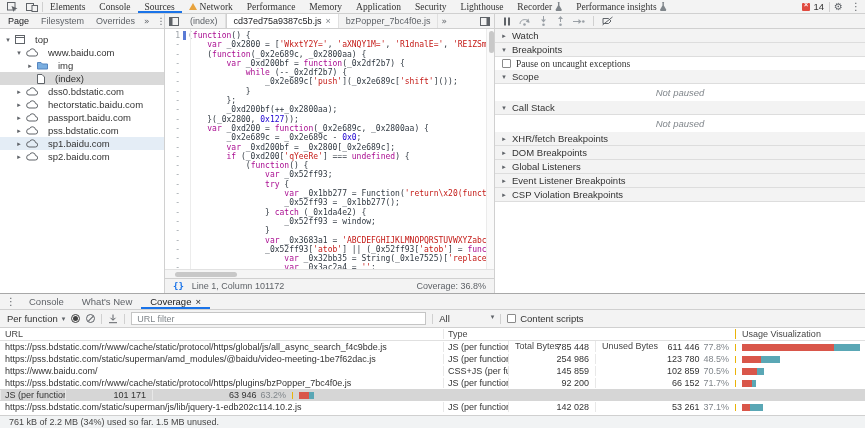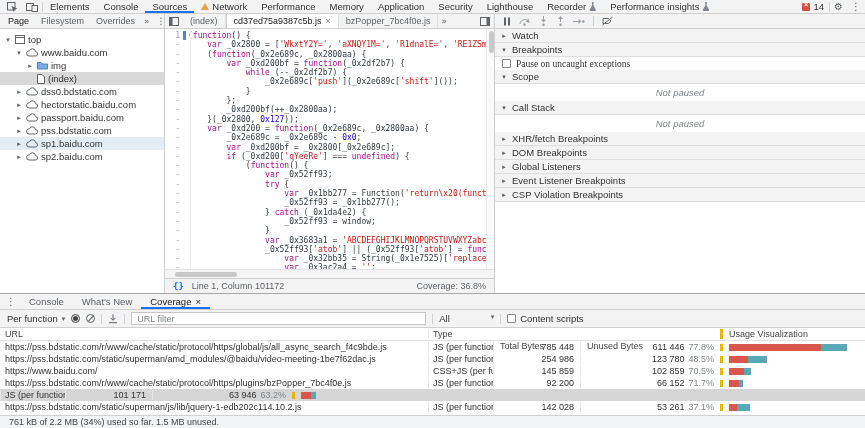--- a/index.html
+++ b/index.html
@@ -4,21 +4,21 @@
 <style>
 *{margin:0;padding:0;box-sizing:border-box;}
 html,body{width:865px;height:428px;overflow:hidden;background:#fff;
   font-family:"Liberation Sans",sans-serif;color:#333;}
 #app{width:865px;height:428px;display:flex;flex-direction:column;background:#fff;font-size:9.5px;}
 
 
 .main-toolbar{height:14px;display:flex;align-items:stretch;background:#f3f3f3;border-bottom:1px solid #d0d0d0;padding-left:3px;}
 .tbico{display:flex;align-items:center;padding:0 4px;color:#5f6368;}
 .mtabs{display:flex;align-items:stretch;}
-.mtab{display:flex;align-items:center;gap:3px;padding:0 7px;color:#333;white-space:nowrap;cursor:default;}
+.mtab{display:flex;align-items:center;gap:3px;padding:0 7px;color:#333;white-space:nowrap;cursor:default;font-family:Liberation Serif, serif;}
 .mtab.active{box-shadow:inset 0 -2px 0 #1a73e8;}
 .warn-ico{width:0;height:0;border-left:4px solid transparent;border-right:4px solid transparent;border-bottom:7px solid #e8a33d;display:inline-block;}
 .flask-ico{width:7px;height:9px;background:#80868b;display:inline-block;
   clip-path:polygon(35% 0,65% 0,60% 10%,60% 38%,95% 85%,88% 100%,12% 100%,5% 85%,40% 38%,40% 10%);}
 .spacer{flex:1;}
 .badge{display:flex;align-items:center;gap:3px;padding:0 5px;}
 .err-sq{width:8px;height:8px;background:#e04a3f;border-radius:1px;position:relative;}
 .err-sq::after{content:"×";position:absolute;left:1.5px;top:-2px;color:#fff;font-size:7px;font-weight:bold;}
 .vr{width:1px;height:10px;background:#d0d0d0;align-self:center;}
 .glyph{font-family:"DejaVu Sans",sans-serif;color:#5f6368;}
@@ -38,21 +38,21 @@
 .dbgico{display:flex;align-items:center;}
 
 
 .main{height:264px;display:flex;}
 .filetree{width:165px;border-right:1px solid #d0d0d0;padding-top:4px;overflow:hidden;background:#fff;}
 .tree-row{height:13px;display:flex;align-items:center;gap:3px;white-space:nowrap;}
 .tree-row.selected{background:#d9d9d9;}
 .tree-row.highlight{background:#e4edf6;}
 .arr{font-family:"DejaVu Sans",sans-serif;font-size:7px;color:#5f6368;width:8px;display:inline-block;text-align:center;}
 .ticon{display:flex;align-items:center;}
-.tlabel{color:#333;}
+.tlabel{color:#333;margin-left:7px;}
 
 
 .editor-col{width:330px;display:flex;flex-direction:column;border-right:1px solid #d0d0d0;background:#fff;}
 .code-area{flex:1;overflow:hidden;position:relative;padding-top:2px;}
 .line{display:flex;height:9.3px;line-height:9.3px;font-family:"DejaVu Sans Mono",monospace;font-size:8px;}
 .g{width:18px;text-align:right;padding-right:3px;color:#9aa0a6;flex:none;}
 .cm{width:3px;flex:none;margin-right:2px;}
 .cm.on{background:#5b7bd5;}
 .gutterline{position:absolute;left:25px;top:0;bottom:0;width:1px;background:#ececec;}
 .codeline{white-space:pre;color:#303942;}
@@ -91,21 +91,21 @@
 
 .covtable{flex:1;overflow:hidden;display:flex;flex-direction:column;font-size:9px;}
 .thead{height:13px;display:flex;align-items:center;border-bottom:1px solid #e0e0e0;color:#464646;flex:none;}
 .tbody{flex:1;overflow:hidden;}
 .trow{height:12px;display:flex;align-items:center;}
 .trow.selected{background:#d6d6d6;}
 .col-url{flex:1;padding:0 5px;overflow:hidden;white-space:nowrap;}
 .col-type{width:65px;border-left:1px solid #e8e8e8;padding:0 4px;overflow:hidden;white-space:nowrap;}
 .col-total{width:87px;border-left:1px solid #e8e8e8;padding:0 6px;text-align:right;white-space:nowrap;}
 .col-unused{width:140px;border-left:1px solid #e8e8e8;padding:0 6px;text-align:right;white-space:nowrap;}
-.col-usage{width:145px;border-left:3px solid #eab308;padding:0 6px;display:flex;align-items:center;}
+.col-usage{width:130px;border-left:1px solid #eab308;padding:0 6px;display:flex;align-items:center;}
 .thead .col-total,.thead .col-unused{text-align:left;margin-top:24px;}
 .pct{color:#80868b;margin-left:4px;}
 .bar{display:flex;height:7px;}
 .bar .red{background:#d9564a;height:100%;}
 .bar .teal{background:#5aa7b5;height:100%;}
 .annbox{display:inline-block;outline:2px solid #ff1414;padding:0 2px;}
 .drawer-status{height:13px;background:#f1f3f4;border-top:1px solid #d0d0d0;display:flex;align-items:center;padding:0 9px;color:#454545;font-size:9px;flex:none;}
 svg{display:block;}
 </style>
 </head>

